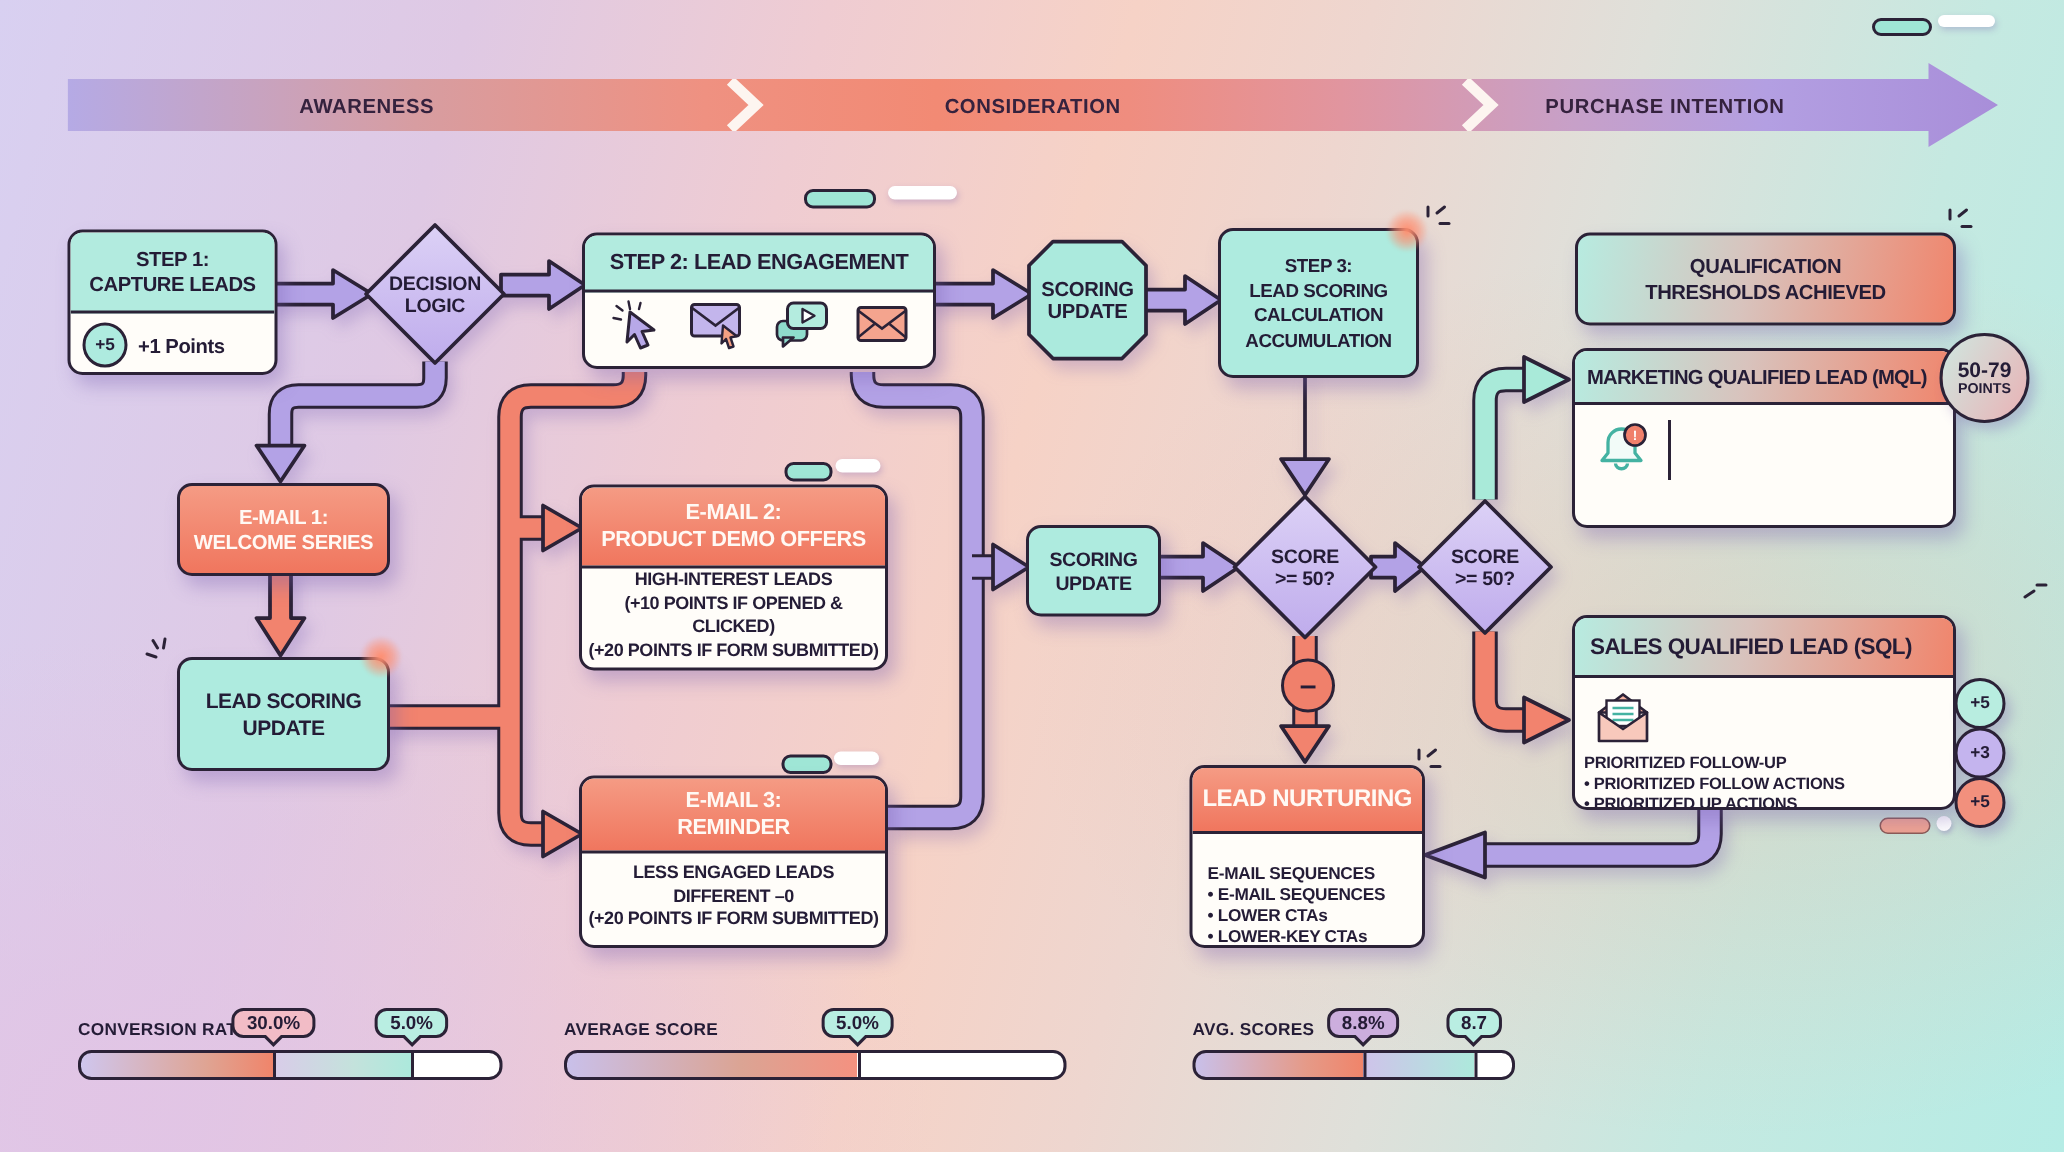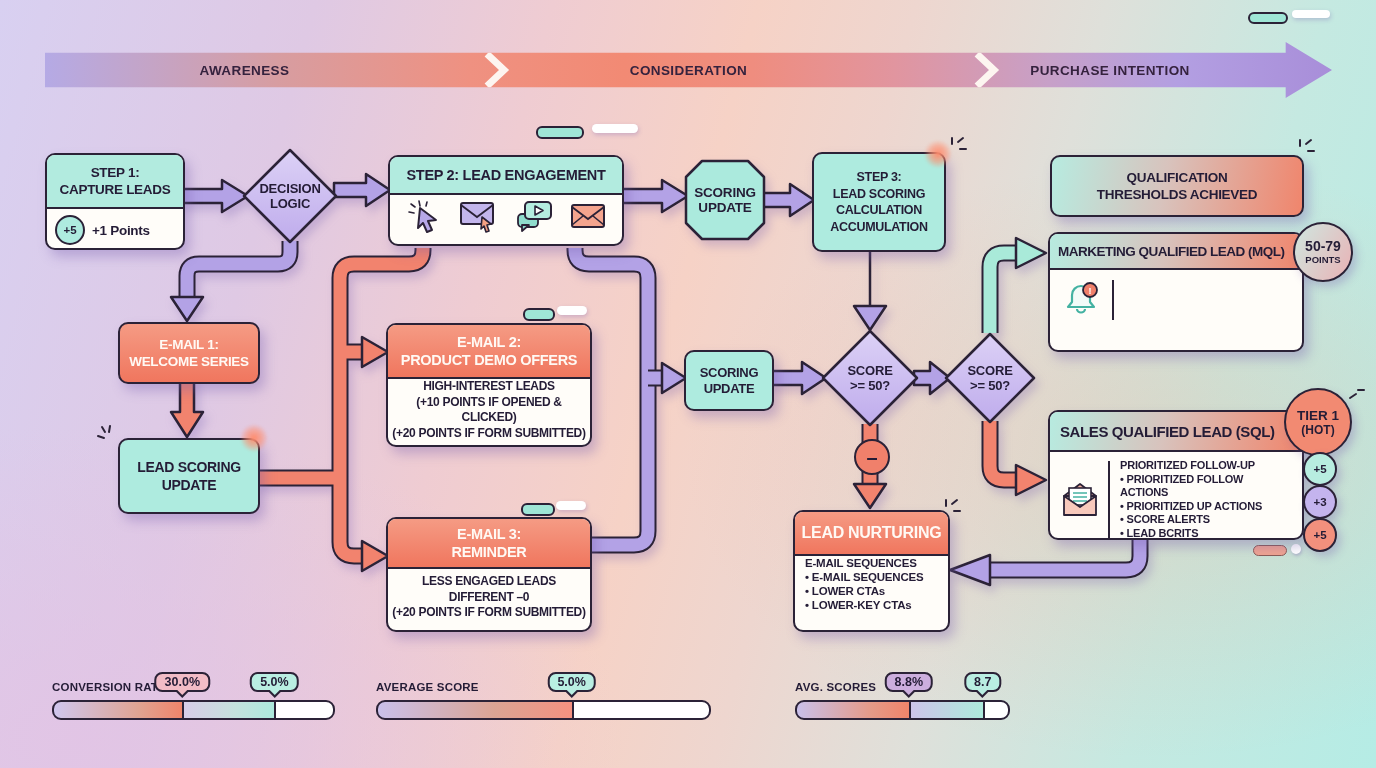--- a/index.html
+++ b/index.html
@@ -255,54 +255,50 @@
   </div>
 
   <div class="node teal-fill ctr pre bold" style="left:118px;top:438px;width:138px;height:72px;font-size:14px;line-height:18px;">LEAD SCORING
 UPDATE</div>
 
   <div class="node teal-fill ctr pre bold" style="left:684px;top:350px;width:86px;height:57px;font-size:13px;line-height:16px;">SCORING
 UPDATE</div>
 
   <div class="node" style="left:793px;top:510px;width:153px;height:118px;">
     <div class="hdr-salmon ctr bold" style="height:42px;border-bottom:2.5px solid #2b2237;font-size:16px;">LEAD NURTURING</div>
-    <div style="padding:0 10px;">
+    <div style="padding:20px 10px;">
       <div class="btxt">E-MAIL SEQUENCES</div>
       <div class="btxt">• E-MAIL SEQUENCES</div>
       <div class="btxt">• LOWER CTAs</div>
       <div class="btxt">• LOWER-KEY CTAs</div>
     </div>
   </div>
 
   <div class="node" style="left:1048px;top:410px;width:252px;height:126px;">
     <div class="hdr-grad bold" style="height:38px;border-bottom:2.5px solid #2b2237;display:flex;align-items:center;padding-left:10px;font-size:15px;letter-spacing:-.4px;">SALES QUALIFIED LEAD (SQL)</div>
-    <div style="display:flex;padding:7px 21px 6px 6px;">
+    <div style="display:flex;padding:7px 21px 6px 6px;flex-direction:column;">
       <div class="ctr" style="width:52px;">
         <svg width="44" height="40" viewBox="0 0 44 40">
           <polygon points="6,16 22,4 38,16" fill="#f6b3a2" stroke="#2b2237" stroke-width="1.8" stroke-linejoin="round"></polygon>
           <rect x="11" y="8" width="22" height="17" fill="#ffffff" stroke="#2b2237" stroke-width="1.6"></rect>
           <line x1="15" y1="13" x2="29" y2="13" stroke="#44b2a2" stroke-width="1.6"></line>
           <line x1="15" y1="17" x2="29" y2="17" stroke="#44b2a2" stroke-width="1.6"></line>
           <line x1="15" y1="21" x2="29" y2="21" stroke="#44b2a2" stroke-width="1.6"></line>
           <polygon points="6,16 22,27 38,16 38,35 6,35" fill="#f8c9bc" stroke="#2b2237" stroke-width="1.8" stroke-linejoin="round"></polygon>
         </svg>
       </div>
       <div class="divline"></div>
       <div>
         <div class="btxt" style="font-size:11px;line-height:13.5px;">PRIORITIZED FOLLOW-UP</div>
         <div class="btxt" style="font-size:11px;line-height:13.5px;">• PRIORITIZED FOLLOW ACTIONS</div>
         <div class="btxt" style="font-size:11px;line-height:13.5px;">• PRIORITIZED UP ACTIONS</div>
         <div class="btxt" style="font-size:11px;line-height:13.5px;">• SCORE ALERTS</div>
         <div class="btxt" style="font-size:11px;line-height:13.5px;">• LEAD BCRITS</div>
       </div>
     </div>
-  </div>
-  <div class="badge-circle" style="left:1284px;top:388px;width:64px;height:64px;background:#f28a72;">
-    <div style="font-size:13.5px;line-height:15px;">TIER 1</div>
-    <div style="font-size:12px;line-height:14px;">(HOT)</div>
   </div>
   <div class="badge-circle" style="left:1303px;top:452px;width:30px;height:30px;background:#b8ede0;font-size:11.5px;">+5</div>
   <div class="badge-circle" style="left:1303px;top:485px;width:30px;height:30px;background:#c4b4ee;font-size:11.5px;">+3</div>
   <div class="badge-circle" style="left:1303px;top:518px;width:30px;height:30px;background:#f2907d;font-size:11.5px;">+5</div>
 
   <div class="pill teal" style="left:536px;top:126px;width:44px;height:9px;"></div>
   <div class="pill white" style="left:592px;top:124px;width:46px;height:9px;"></div>
   <div class="pill teal" style="left:523px;top:308px;width:28px;height:9px;"></div>
   <div class="pill white" style="left:557px;top:306px;width:30px;height:9px;"></div>
   <div class="pill teal" style="left:521px;top:503px;width:30px;height:9px;"></div>

